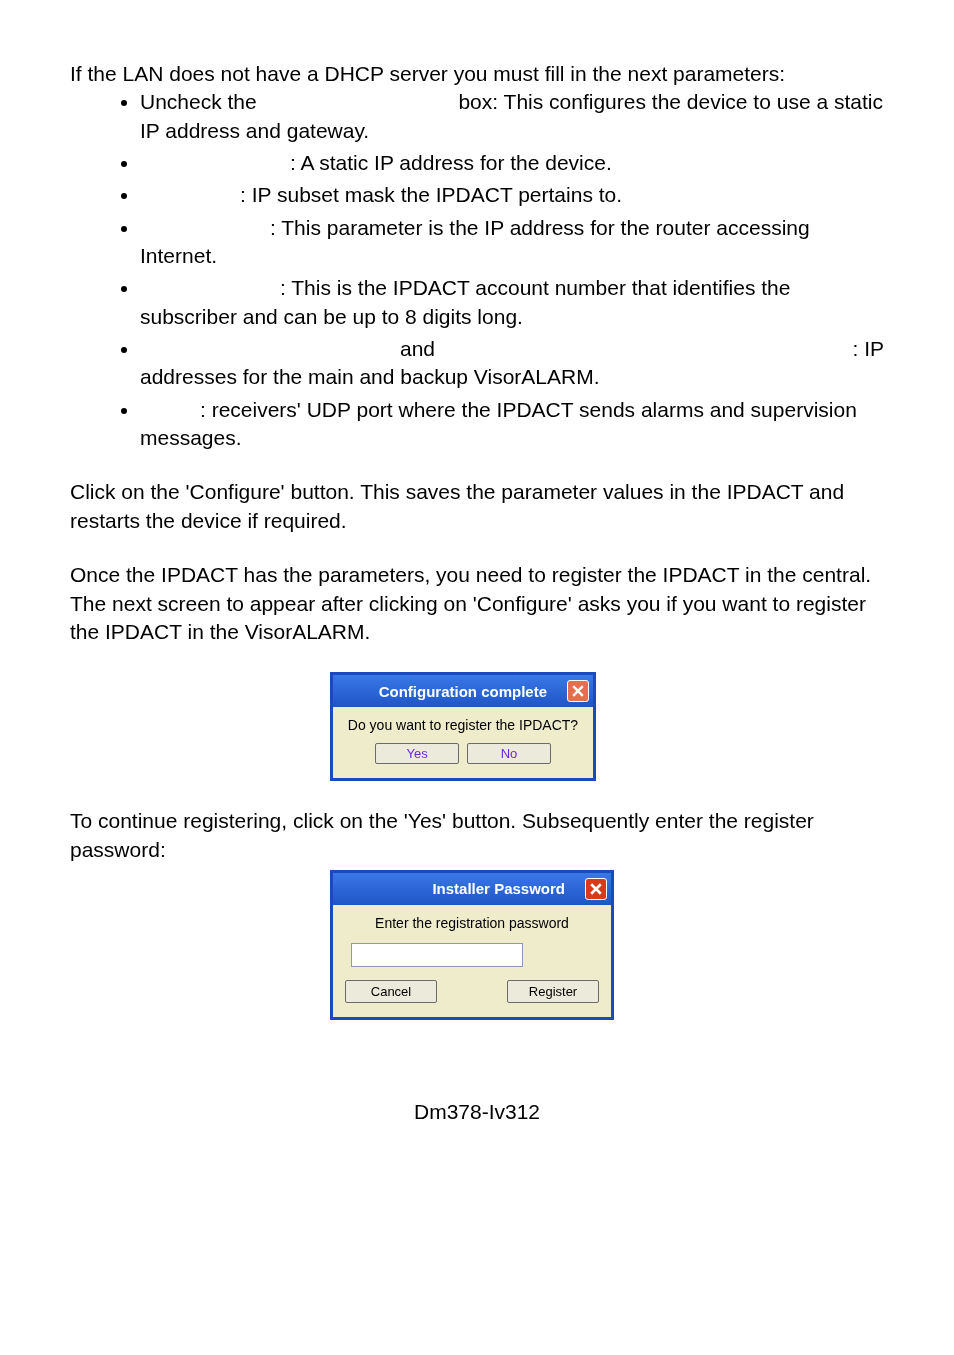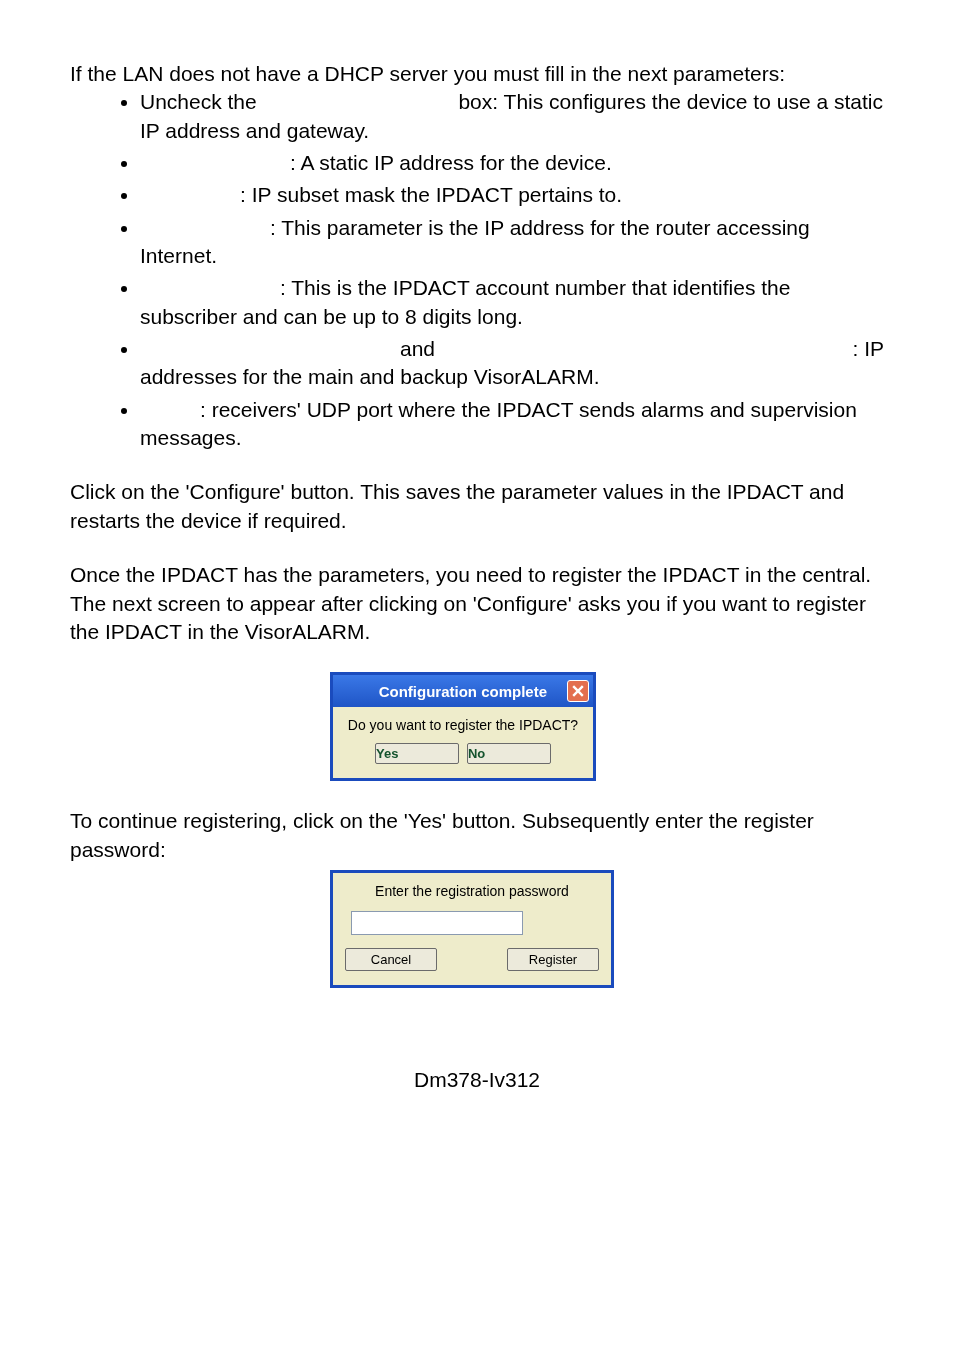--- a/index.html
+++ b/index.html
@@ -55,28 +55,27 @@
     justify-content: center;
   }
   .close-btn svg { width: 12px; height: 12px; }
   .dialog-body { padding: 10px 12px 12px 12px; text-align: center; color: #000; }
   .dialog1 { width: 266px; }
   .dialog1 .dialog-body { padding: 10px 10px 14px 10px; }
   .btn {
     display: inline-block;
     border: 1px solid #6b6b6b;
     background: #eceadb;
-    color: #14532d;
+    color: #6d28d9;
     font-size: 13px;
     padding: 2px 0;
     width: 82px;
-    text-align: left;
+    text-align: center;
     border-radius: 2px;
     margin: 0 2px;
-    font-weight: bold;
   }
   .btn-row { margin-top: 10px; }
   .dialog2 { width: 284px; }
   .dialog2 .close-btn { background: #d93a1a; }
   .dialog2 .dialog-body { text-align: left; padding: 10px 12px 14px 12px; }
   .dialog2 .instr { text-align: center; margin-bottom: 12px; }
   .text-input {
     display: inline-block;
     width: 170px;
     height: 22px;
@@ -163,20 +162,28 @@
         <span class="btn">No</span>
       </div>
     </div>
   </div>
 </div>
 
 <p>To continue registering, click on the 'Yes' button.  Subsequently enter the register password:</p>
 
 <div class="dialog-wrap" style="margin-top:0;">
   <div class="dialog dialog2">
+    <div class="dialog-title">
+      <span>Installer Password</span>
+      <span class="close-btn">
+        <svg viewBox="0 0 10 10">
+            <path d="M1 1 L9 9 M9 1 L1 9" stroke="#fff" stroke-width="2.2" fill="none"></path>
+          </svg>
+      </span>
+    </div>
     <div class="dialog-body">
       <div class="instr">Enter the registration password</div>
       <span class="text-input"></span>
       <div class="btn2-row">
         <span class="btn2">Cancel</span>
         <span class="btn2">Register</span>
       </div>
     </div>
   </div>
 </div>

